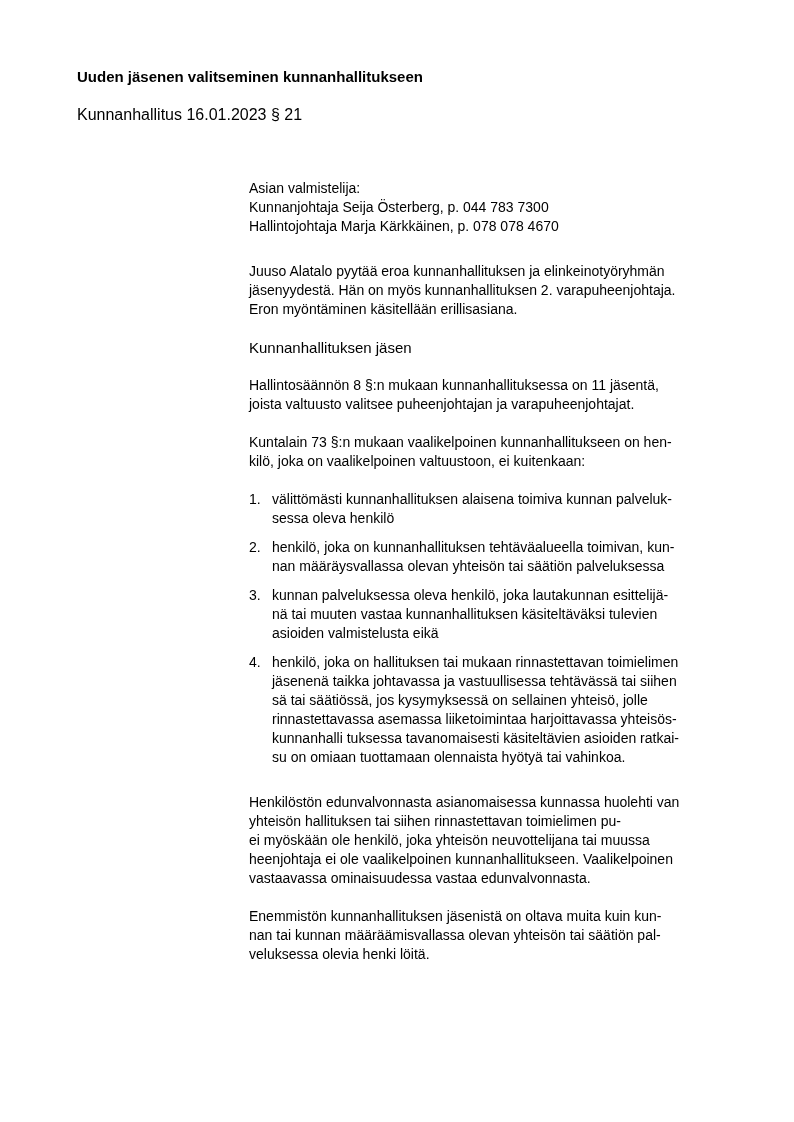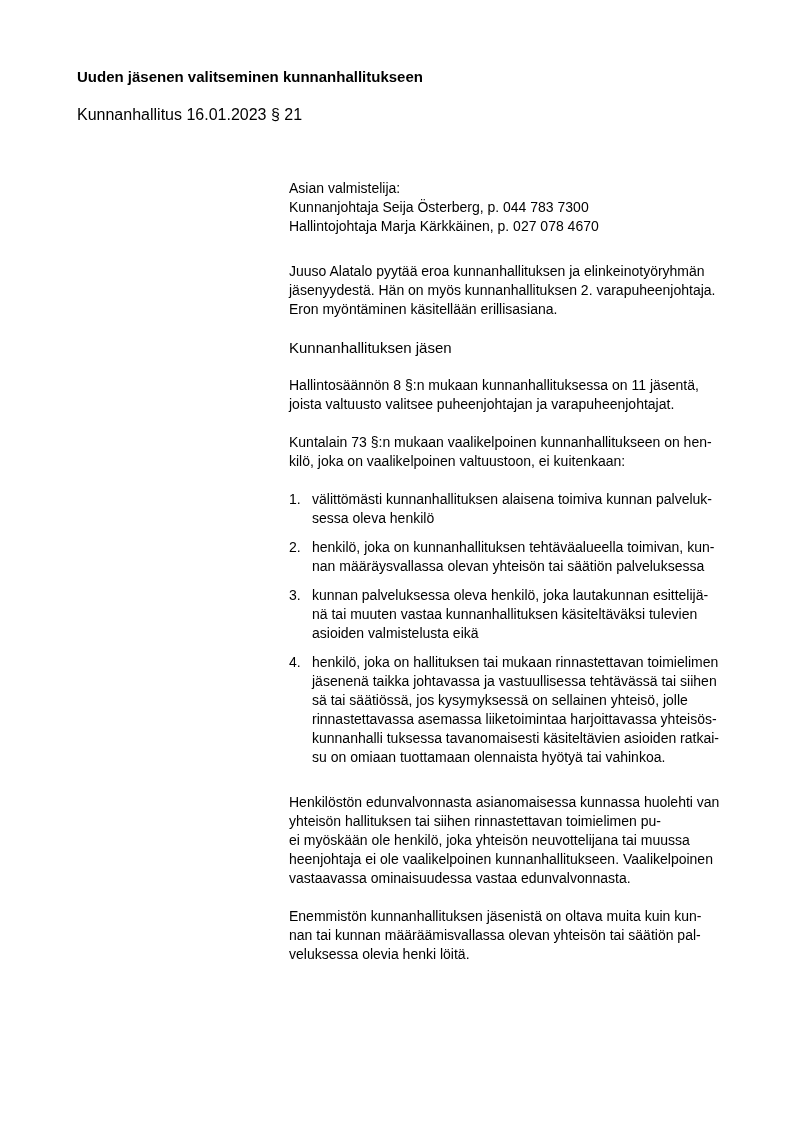--- a/index.html
+++ b/index.html
@@ -1,41 +1,41 @@
 <!DOCTYPE html>
 <html><head>
 <meta charset="utf-8">
 <style>
   html, body { margin: 0; padding: 0; background: #ffffff; }
   body { width: 794px; height: 1122px; position: relative; overflow: hidden;
          font-family: "Liberation Sans", sans-serif; color: #000; font-size: 14px; }
   .title { position: absolute; left: 77px; top: 68px; font-weight: bold; font-size: 15px; }
   .meeting { position: absolute; left: 77px; top: 106px; font-size: 16px; }
-  .body { position: absolute; left: 249px; top: 179px; width: 492px; line-height: 19px; margin-left: 40px; }
+  .body { position: absolute; left: 249px; top: 179px; width: 492px; line-height: 19px; }
   .body p { margin: 0; }
   .preparer { margin-bottom: 26px !important; }
   .para { margin-bottom: 19px !important; }
   .heading { font-weight: normal; font-size: 15px; margin-bottom: 19px !important; }
   ol { margin: 0 0 0 0; padding: 0; list-style: none; }
   ol li { position: relative; padding-left: 23px; margin-bottom: 10px; }
   ol li .num { position: absolute; left: 0; top: 0; }
   .list-wrap { margin-bottom: 26px; }
   .line { display: block; white-space: nowrap; }
 </style>
 </head>
 <body>
 
 <div class="title">Uuden jäsenen valitseminen kunnanhallitukseen</div>
 <div class="meeting">Kunnanhallitus  16.01.2023 § 21</div>
 
 <div class="body">
   <p class="preparer">
     <span class="line">Asian valmistelija:</span>
     <span class="line">Kunnanjohtaja  Seija Österberg, p. 044 783 7300</span>
-    <span class="line">Hallintojohtaja  Marja Kärkkäinen, p. 027 078 4670</span>
+    <span class="line">Hallintojohtaja  Marja Kärkkäinen, p. 078 078 4670</span>
   </p>
 
   <p class="para">
     <span class="line">Juuso  Alatalo pyytää  eroa kunnanhallituksen   ja elinkeinotyöryhmän</span>
     <span class="line">jäsenyydestä.  Hän on myös kunnanhallituksen   2. varapuheenjohtaja.</span>
     <span class="line">Eron myöntäminen  käsitellään erillisasiana.</span>
   </p>
 
   <p class="heading">Kunnanhallituksen jäsen</p>
 

